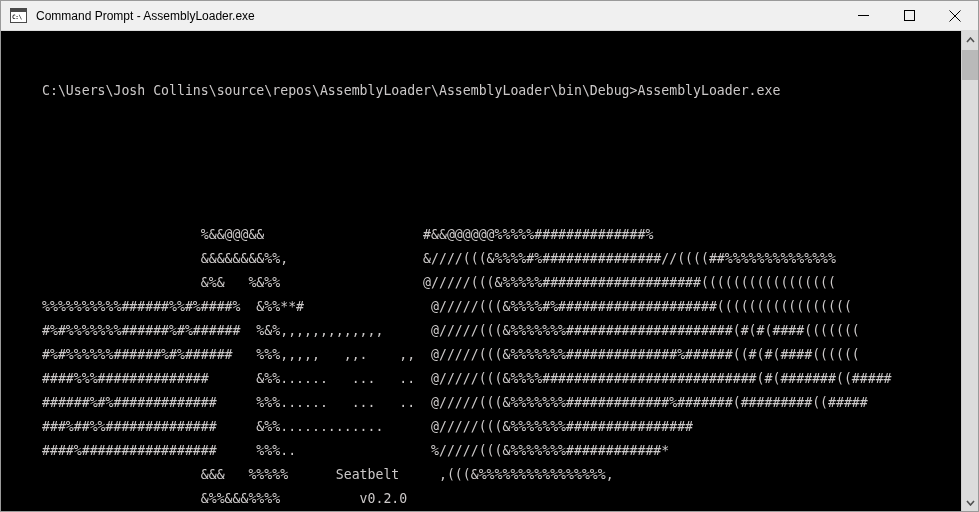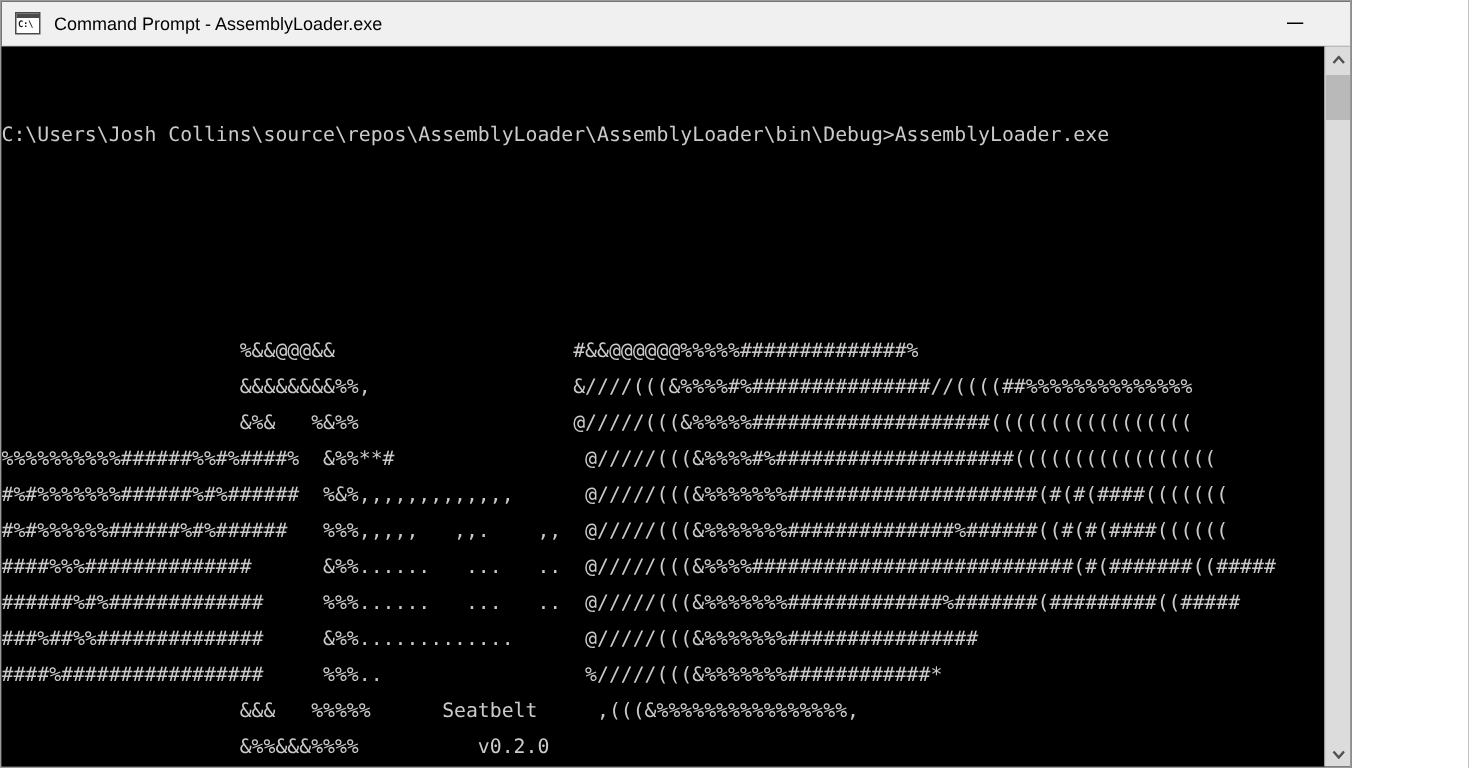--- a/index.html
+++ b/index.html
@@ -10,21 +10,21 @@
   }
   body {
     width: 979px;
     height: 512px;
     overflow: hidden;
     font-family: "Liberation Sans", sans-serif;
   }
 
   #window {
     position: relative;
-    width: 901px;
+    width: 979px;
     height: 512px;
     background: #000000;
     box-sizing: border-box;
     border: 1px solid #9a9a9a;
     overflow: hidden;
   }
 
   
   #titlebar {
     position: absolute;
@@ -104,20 +104,21 @@
     font-size: 13.2px;
     line-height: 24px;
     color: #ccc9c9;
     white-space: pre;
     letter-spacing: 0px;
   }
   #terminal .row {
     height: 24px;
     white-space: pre;
     overflow: hidden;
+    padding-left: 41px;
   }
 
   
   #scrollbar {
     position: absolute;
     right: 0;
     top: 30px;
     width: 17px;
     height: 480px;
     background: #dcdcdc;

